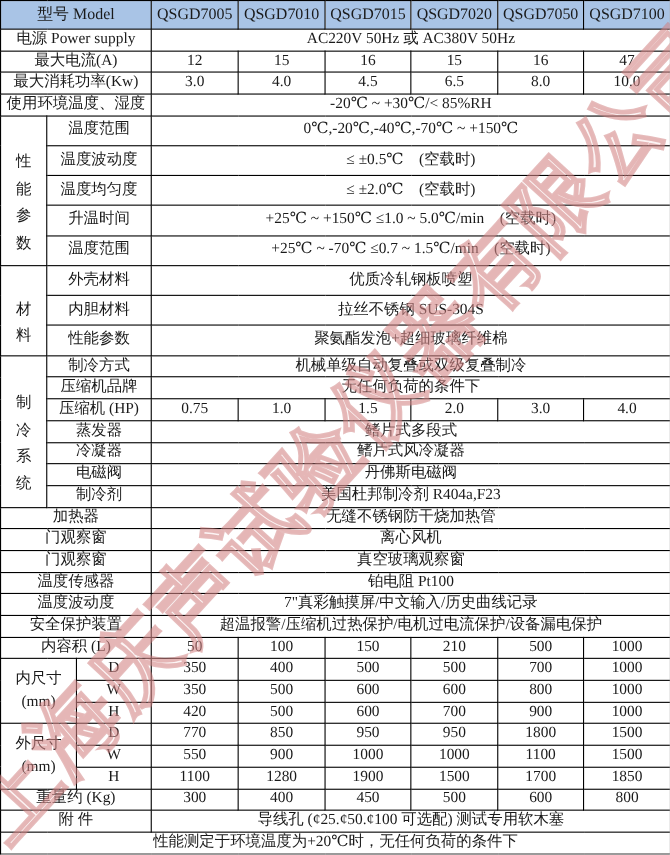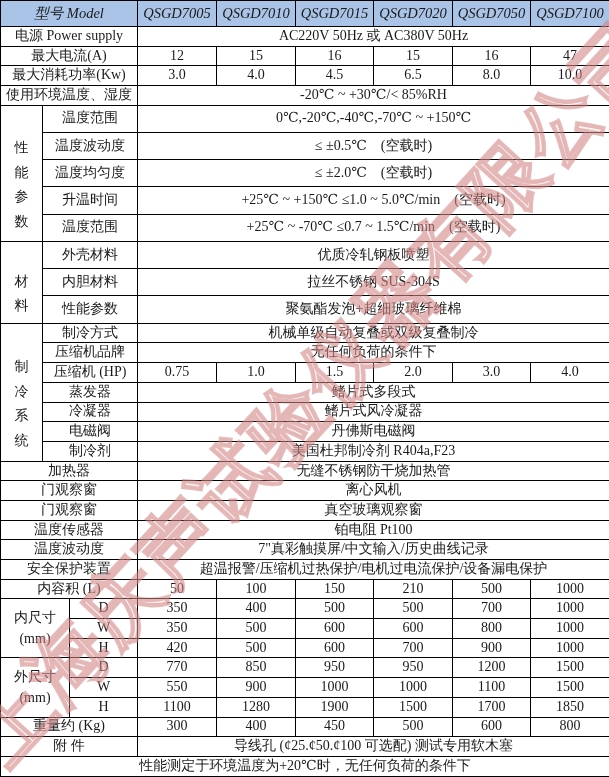--- a/index.html
+++ b/index.html
@@ -8,21 +8,21 @@
     font-family:"Liberation Serif","DejaVu Serif",serif;color:#1a1a1a;
   }
   table.spec{
     border-collapse:collapse;table-layout:fixed;width:609px;height:777px;
     position:relative;z-index:1;
   }
   table.spec td{
     border:1px solid #000;text-align:center;vertical-align:middle;
     font-size:14px;padding:0 1px;overflow:hidden;white-space:nowrap;line-height:1.2;
   }
-  tr.head td{background:var(--header_bg,#a9c4e6);height:25px;font-size:14.5px;font-style:italic;}
+  tr.head td{background:var(--header_bg,#a9c4e6);height:25px;font-size:14.5px;}
   td.grp{padding:0;}
   .vtext{display:inline-block;width:1.15em;word-break:break-all;line-height:1.75;white-space:normal;margin-top:24px;}
   .gl{display:block;line-height:1.55;text-align:center;}
   .watermark{
     position:absolute;left:-165px;top:352px;width:940px;z-index:3;
     transform:rotate(-47.5deg);
     font-size:78px;letter-spacing:3px;font-weight:bold;
     color:rgba(238,196,196,0.20);
     -webkit-text-stroke:2px rgba(205,122,122,0.50);
     white-space:nowrap;text-align:center;pointer-events:none;
@@ -229,21 +229,21 @@
     <tr>
       <td class="grp" colspan="2" rowspan="3">
         <span class="gl">外尺寸</span>
         <span class="gl">(mm)</span>
       </td>
       <td>D</td>
       <td>770</td>
       <td>850</td>
       <td>950</td>
       <td>950</td>
-      <td>1200</td>
+      <td>1800</td>
       <td>1500</td>
     </tr>
     <tr>
       <td>W</td>
       <td>550</td>
       <td>900</td>
       <td>1000</td>
       <td>1000</td>
       <td>1100</td>
       <td>1500</td>

